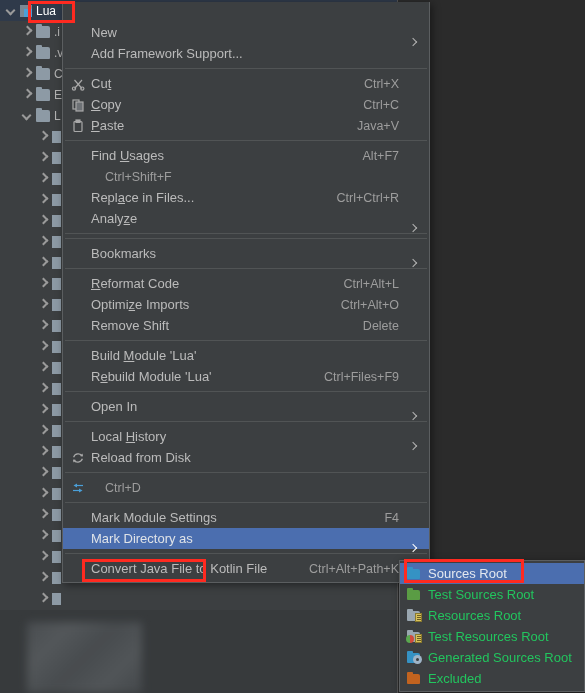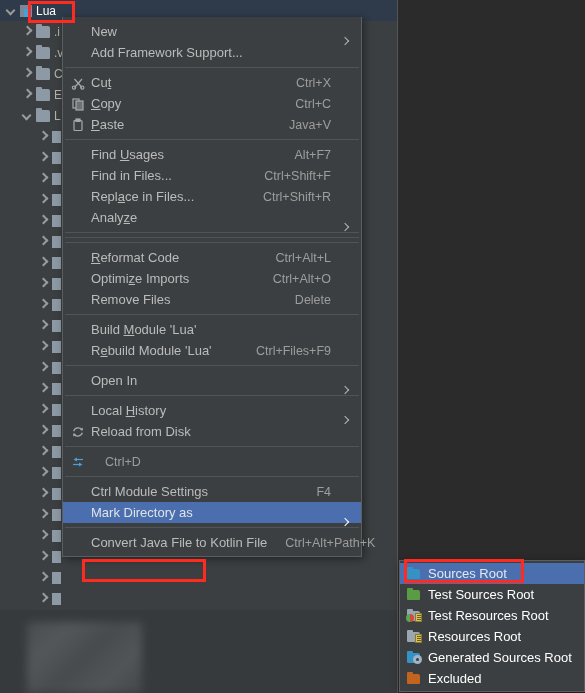--- a/index.html
+++ b/index.html
@@ -72,26 +72,26 @@
       linear-gradient(135deg,#4a4e51 0%,#55595c 25%,#494d50 50%,#53575a 75%,#45494c 100%);
     filter:blur(4px);
     opacity:.95;
   }
   .blurred2{
     position:absolute;left:0px;top:610px;width:397px;height:83px;
     background:#373a3c;
   }
   
   .menu{
-    position:absolute;left:62px;top:17px;width:300px;
+    position:absolute;left:62px;top:2px;width:368px;
     background:#3c3f41;
     border:1px solid #5b5e60;
     border-top:none;
     box-shadow:2px 2px 8px rgba(0,0,0,.45);
-    padding:4px 0 3px 0;
+    padding:20px 0 3px 0;
     box-sizing:border-box;
   }
   .mi{
     position:relative;height:21px;display:flex;align-items:center;
     padding:0 10px 0 6px;white-space:nowrap;font-size:13px;color:#bbbbbb;
   }
   .mi.hl{background:#4b6eaf;color:#dfe3e8;}
   .mi-ico{
     width:18px;flex:0 0 18px;display:flex;align-items:center;justify-content:center;
     color:#a9a9a9;font-size:12px;line-height:1;
@@ -113,21 +113,21 @@
   .submenu{
     position:absolute;left:399px;top:560px;width:186px;
     background:#3c3f41;
     border:1px solid #5b5e60;
     box-shadow:2px 2px 8px rgba(0,0,0,.45);
     padding:2px 0;
     box-sizing:border-box;
   }
   .smi{
     height:21px;display:flex;align-items:center;padding:0 6px;
-    white-space:nowrap;font-size:13px;color:#ffffff;
+    white-space:nowrap;font-size:13px;color:#22c55e;
   }
   .smi.hl{background:#4b6eaf;color:#e3e8ef;}
   .smi-ico{
     width:16px;flex:0 0 16px;height:13px;margin-right:6px;position:relative;
   }
   .sf{
     position:absolute;left:1px;top:2px;width:13px;height:10px;border-radius:1px 2px 1px 1px;
   }
   .sf::before{
     content:"";position:absolute;left:0;top:-2px;width:6px;height:3px;
@@ -397,53 +397,57 @@
     </div>
     <div class="sep"></div>
     <div class="mi">
       <span class="mi-ico"></span>
       <span class="mi-label">Find <span class="mn">U</span>sages</span>
       <span class="mi-short">Alt+F7</span>
       <span class="mi-arrow" style="visibility: hidden;"></span>
     </div>
     <div class="mi">
       <span class="mi-ico"></span>
-      <span class="mi-label">Find in Files...</span>
       <span class="mi-short">Ctrl+Shift+F</span>
       <span class="mi-arrow" style="visibility: hidden;"></span>
     </div>
     <div class="mi">
       <span class="mi-ico"></span>
       <span class="mi-label">Repl<span class="mn">a</span>ce in Files...</span>
-      <span class="mi-short">Ctrl+Shift+R</span>
+      <span class="mi-short">Ctrl+Ctrl+R</span>
       <span class="mi-arrow" style="visibility: hidden;"></span>
     </div>
     <div class="mi">
       <span class="mi-ico"></span>
       <span class="mi-label">Analy<span class="mn">z</span>e</span>
       <span class="mi-arrow"></span>
     </div>
     <div class="sep"></div>
     <div class="sep"></div>
+    <div class="mi">
+      <span class="mi-ico"></span>
+      <span class="mi-label">Bookmarks</span>
+      <span class="mi-arrow"></span>
+    </div>
     <div class="sep"></div>
     <div class="mi">
       <span class="mi-ico"></span>
       <span class="mi-label"><span class="mn">R</span>eformat Code</span>
       <span class="mi-short">Ctrl+Alt+L</span>
       <span class="mi-arrow" style="visibility: hidden;"></span>
     </div>
     <div class="mi">
       <span class="mi-ico"></span>
       <span class="mi-label">Optimi<span class="mn">z</span>e Imports</span>
       <span class="mi-short">Ctrl+Alt+O</span>
       <span class="mi-arrow" style="visibility: hidden;"></span>
     </div>
     <div class="mi">
       <span class="mi-ico"></span>
-      <span class="mi-label">Remove Files</span>
+      <span class="mi-label">Remove Shift</span>
       <span class="mi-short">Delete</span>
       <span class="mi-arrow" style="visibility: hidden;"></span>
     </div>
     <div class="sep"></div>
     <div class="mi">
       <span class="mi-ico"></span>
       <span class="mi-label">Build <span class="mn">M</span>odule 'Lua'</span>
       <span class="mi-arrow" style="visibility: hidden;"></span>
     </div>
     <div class="mi">
@@ -484,21 +488,21 @@
           <line x1="12" y1="4.5" x2="5.5" y2="4.5"></line>
           <path d="M2.5 4.5 L6 2.6 L6 6.4 Z" fill="#4a9fd8" stroke="none"></path>
         </svg>
       </span>
       <span class="mi-short">Ctrl+D</span>
       <span class="mi-arrow" style="visibility: hidden;"></span>
     </div>
     <div class="sep"></div>
     <div class="mi">
       <span class="mi-ico"></span>
-      <span class="mi-label">Ctrl Module Settings</span>
+      <span class="mi-label">Mark Module Settings</span>
       <span class="mi-short">F4</span>
       <span class="mi-arrow" style="visibility: hidden;"></span>
     </div>
     <div class="mi hl">
       <span class="mi-ico"></span>
       <span class="mi-label">Mark Directory as</span>
       <span class="mi-arrow"></span>
     </div>
     <div class="sep"></div>
     <div class="mi">
@@ -514,38 +518,38 @@
       <span class="smi-ico">
         <span class="sf" style="background: rgb(53, 146, 196);"></span>
       </span>
       <span>Sources Root</span>
     </div>
     <div class="smi">
       <span class="smi-ico">
         <span class="sf" style="background: rgb(90, 156, 68);"></span>
       </span>
       <span>Test Sources Root</span>
+    </div>
+    <div class="smi">
+      <span class="smi-ico">
+        <span class="sf" style="background: rgb(154, 167, 176);"></span>
+        <span class="badge-lines"></span>
+      </span>
+      <span>Resources Root</span>
     </div>
     <div class="smi">
       <span class="smi-ico">
         <span class="sf" style="background: rgb(154, 167, 176);"></span>
         <span class="badge-lines"></span>
         <span class="badge-test"></span>
       </span>
       <span>Test Resources Root</span>
     </div>
     <div class="smi">
       <span class="smi-ico">
-        <span class="sf" style="background: rgb(154, 167, 176);"></span>
-        <span class="badge-lines"></span>
-      </span>
-      <span>Resources Root</span>
-    </div>
-    <div class="smi">
-      <span class="smi-ico">
         <span class="sf" style="background: rgb(53, 146, 196);"></span>
         <span class="badge-gear"></span>
       </span>
       <span>Generated Sources Root</span>
     </div>
     <div class="smi">
       <span class="smi-ico">
         <span class="sf" style="background: rgb(194, 99, 31);"></span>
       </span>
       <span>Excluded</span>

